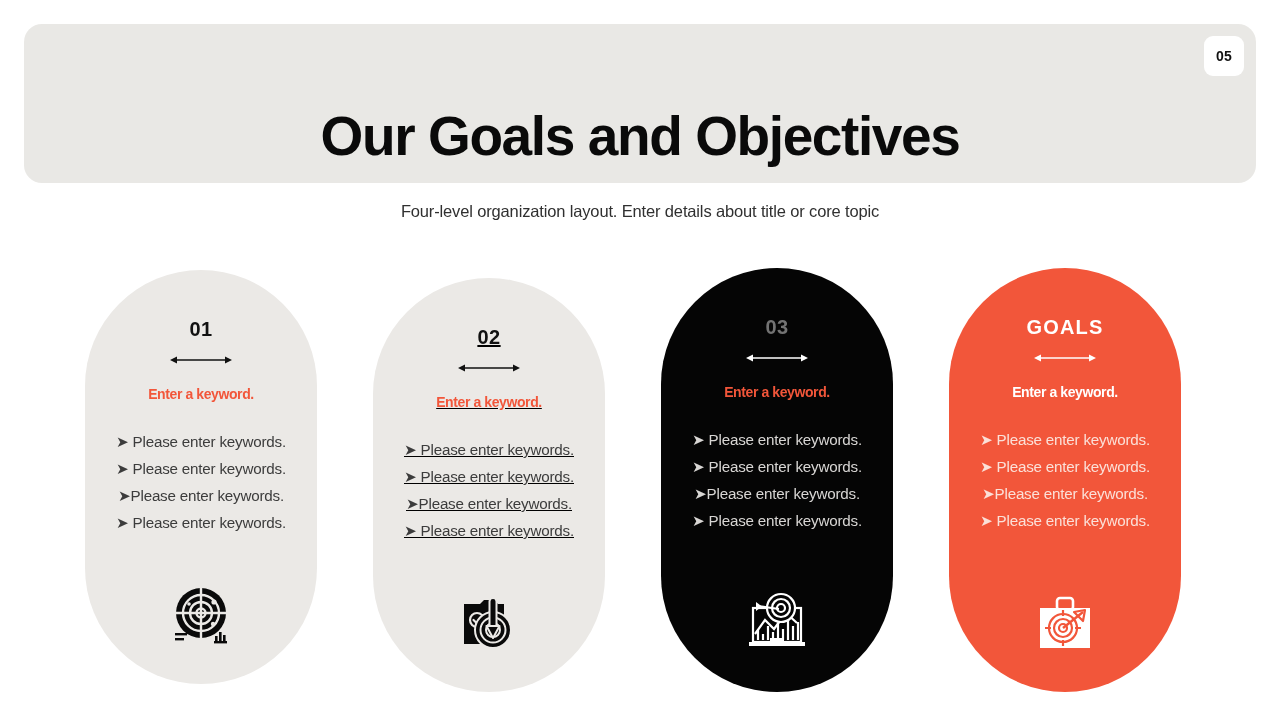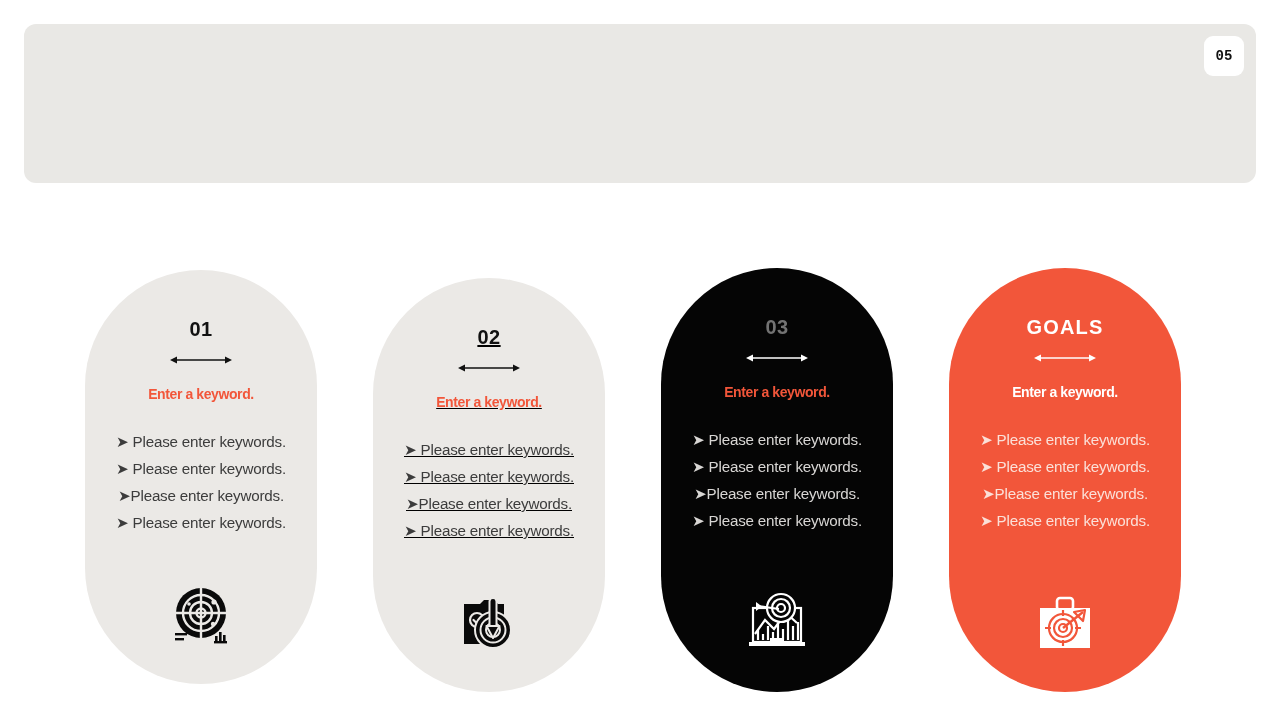--- a/index.html
+++ b/index.html
@@ -18,22 +18,21 @@
   }
 
   
   .header {
     position: absolute;
     left: 24px;
     top: 24px;
     width: 1232px;
     height: 159px;
     background: #E9E8E5;
-    border-radius: 12px;
-    font-family: Liberation Mono, monospace;
+    border-radius: 18px;
   }
 
   .page-badge {
     position: absolute;
     right: 12px;
     top: 12px;
     width: 40px;
     height: 40px;
     background: #ffffff;
     border-radius: 9px;
@@ -147,20 +146,22 @@
     display: flex;
     justify-content: center;
   }
   .card-icon svg { display: block; }
 </style>
 </head>
 <body>
 
 <div class="header">
   <div class="page-badge">05</div>
+  <div class="page-title">Our Goals and Objectives</div>
+  <div class="page-subtitle">Four-level organization layout. Enter details about title or core topic</div>
 </div>
 
 <div class="cards">
 
   <div class="card c1">
     <div class="card-index">01</div>
     <div class="divider-arrow">
       <svg width="62" height="12" viewBox="0 0 62 12">
         <line x1="5" y1="6" x2="57" y2="6" stroke="#111" stroke-width="1.6"></line>
         <polygon points="0,6 7,2.6 7,9.4" fill="#111"></polygon>

